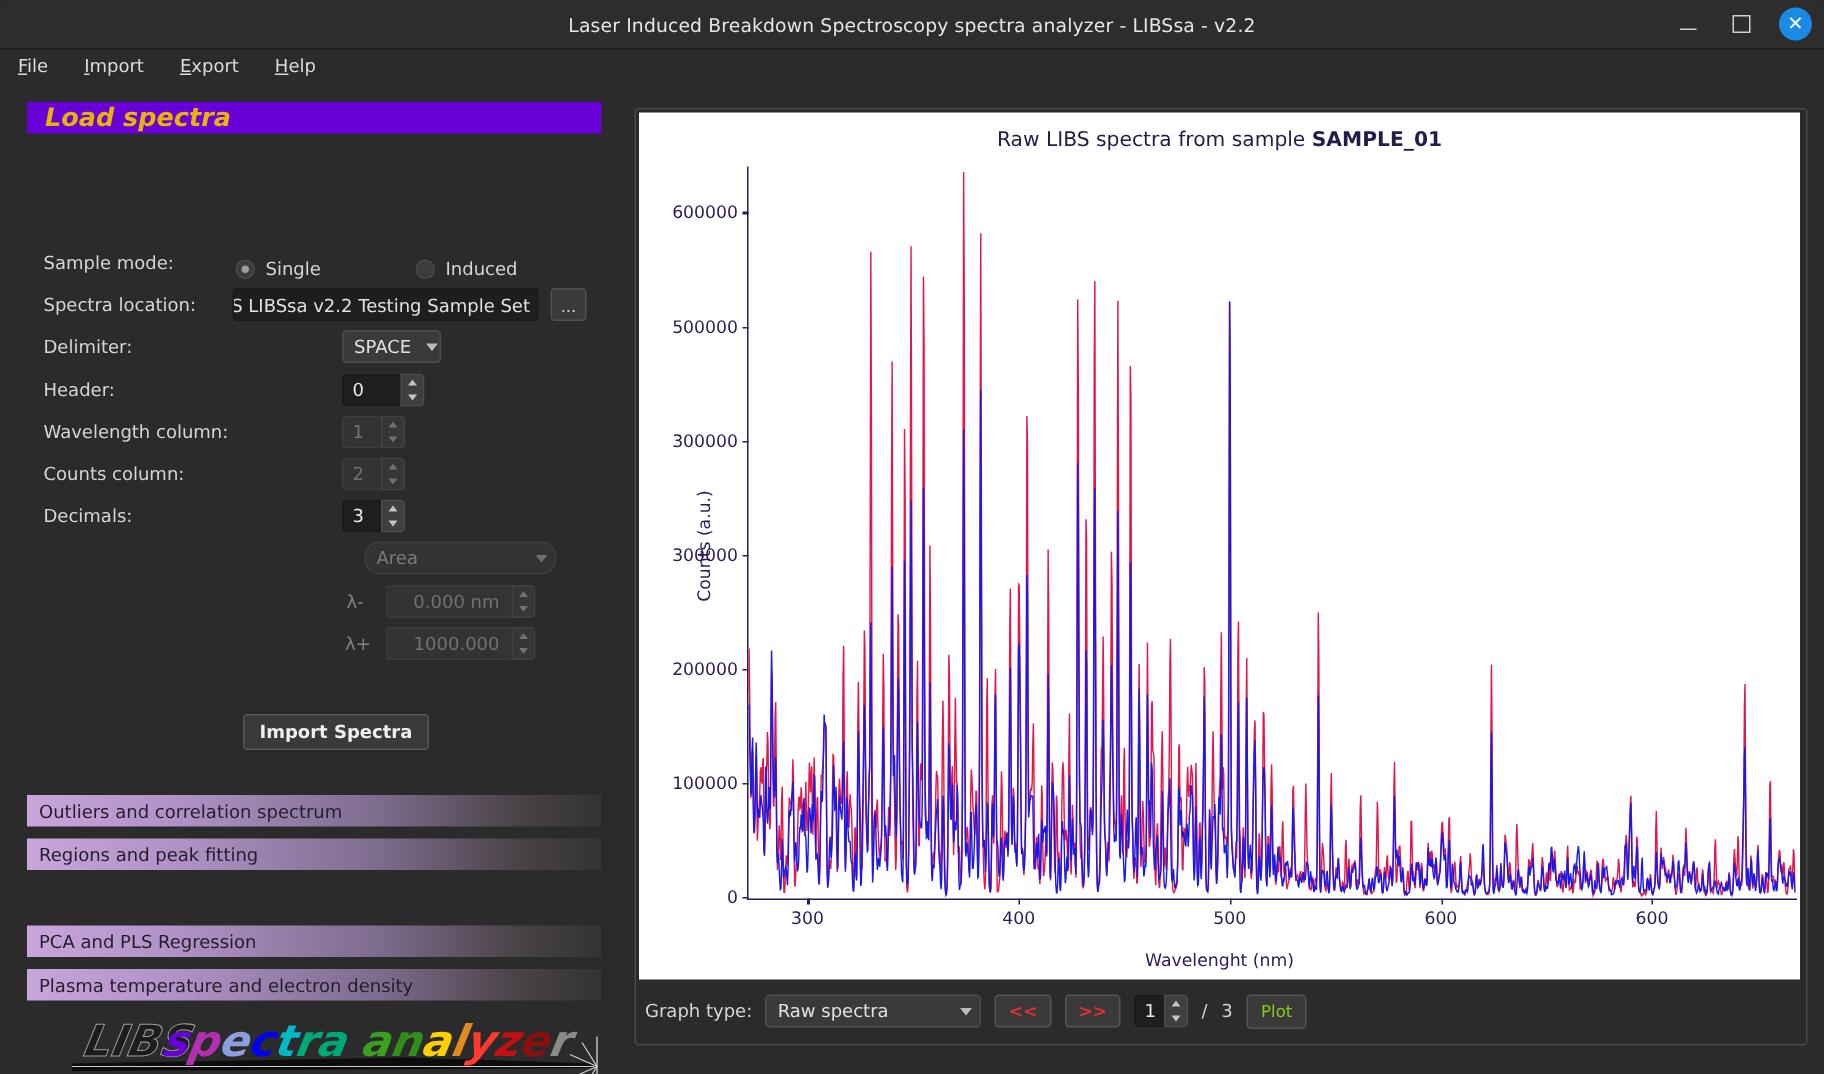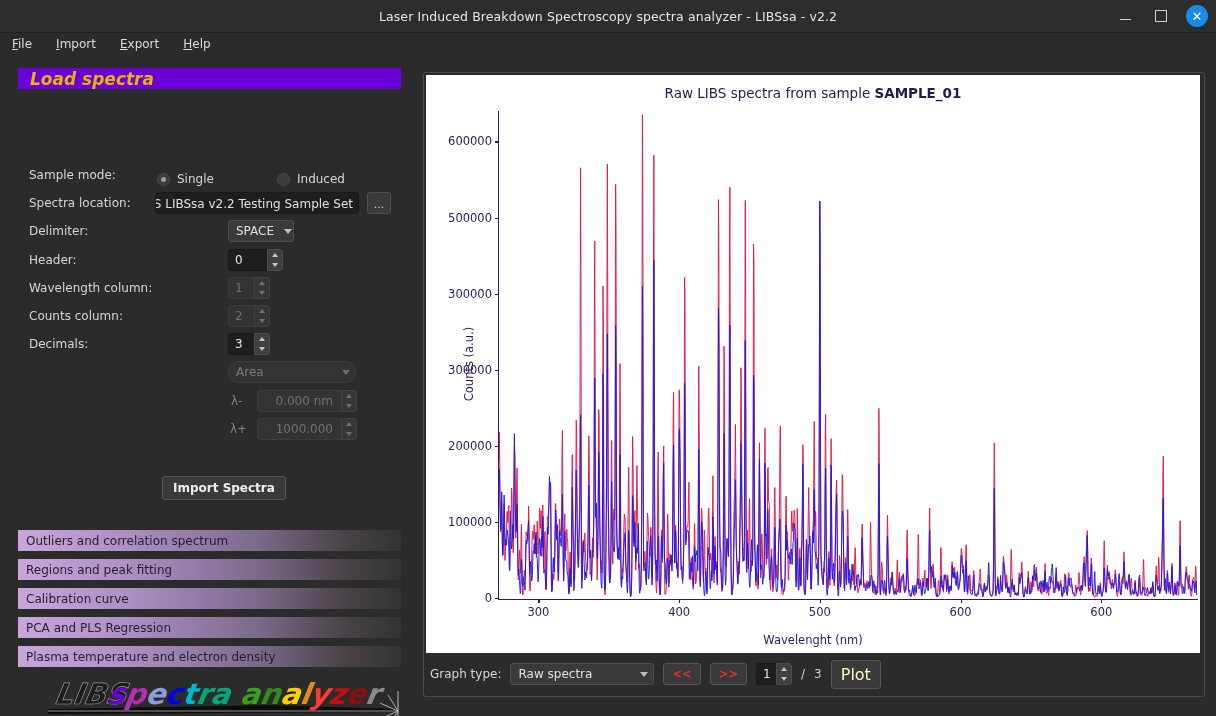--- a/index.html
+++ b/index.html
@@ -496,22 +496,22 @@
     cursor: default;
     line-height: 14px;
   }
   #page-spin { width: 36px; }
   #page-sep { font-size: 12px; color: #d0d0d0; }
   #page-total { font-size: 12px; color: #d0d0d0; }
   #plot-btn {
     background: #3a3a3a;
     border: 1px solid #565656;
     border-radius: 3px;
-    color: #fef9c3;
-    font-size: 16px;
+    color: #84cc16;
+    font-size: 11px;
     padding: 4px 9px;
     cursor: default;
   }
 </style>
 </head>
 <body>
 
 <div id="titlebar">
   <div id="window-title">Laser Induced Breakdown Spectroscopy spectra analyzer - LIBSsa - v2.2</div>
   <div id="win-controls">
@@ -605,21 +605,21 @@
       <div class="form-label">Decimals:</div>
     </div>
     <div class="spin" style="position:absolute; top:278px; left:228px; width:42px;">
       <div class="spin-val">3</div>
       <div class="spin-btns">
         <div class="tri-up"></div>
         <div class="tri-down"></div>
       </div>
     </div>
 
-    <div class="combo disabled" style="position:absolute; top:306px; left:228px; width:128px;border-radius:10px;">
+    <div class="combo disabled" style="position:absolute; top:306px; left:243px; width:128px;border-radius:10px;">
       <span>Area</span>
       <span class="arrow"></span>
     </div>
 
     <div class="form-row" style="top:335px; left:231px;">
       <div class="form-label" style="color:#818181;">λ-</div>
     </div>
     <div class="spin disabled nmspin" style="position:absolute; top:335px; left:257px; width:100px;">
       <div class="spin-val">0.000 nm</div>
       <div class="spin-btns">
@@ -639,23 +639,20 @@
       </div>
     </div>
 
     <div class="push-btn" style="position:absolute; top:421px; left:162px;">Import Spectra</div>
 
     <div class="section-header" style="top:475px;">
       <span>Outliers and correlation spectrum</span>
     </div>
     <div class="section-header" style="top:504px;">
       <span>Regions and peak fitting</span>
-    </div>
-    <div class="section-header" style="top:533px;">
-      <span>Calibration curve</span>
     </div>
     <div class="section-header" style="top:562px;">
       <span>PCA and PLS Regression</span>
     </div>
     <div class="section-header" style="top:591px;">
       <span>Plasma temperature and electron density</span>
     </div>
 
     <div id="logo">
       <svg width="390" height="62" viewBox="0 0 390 62">

